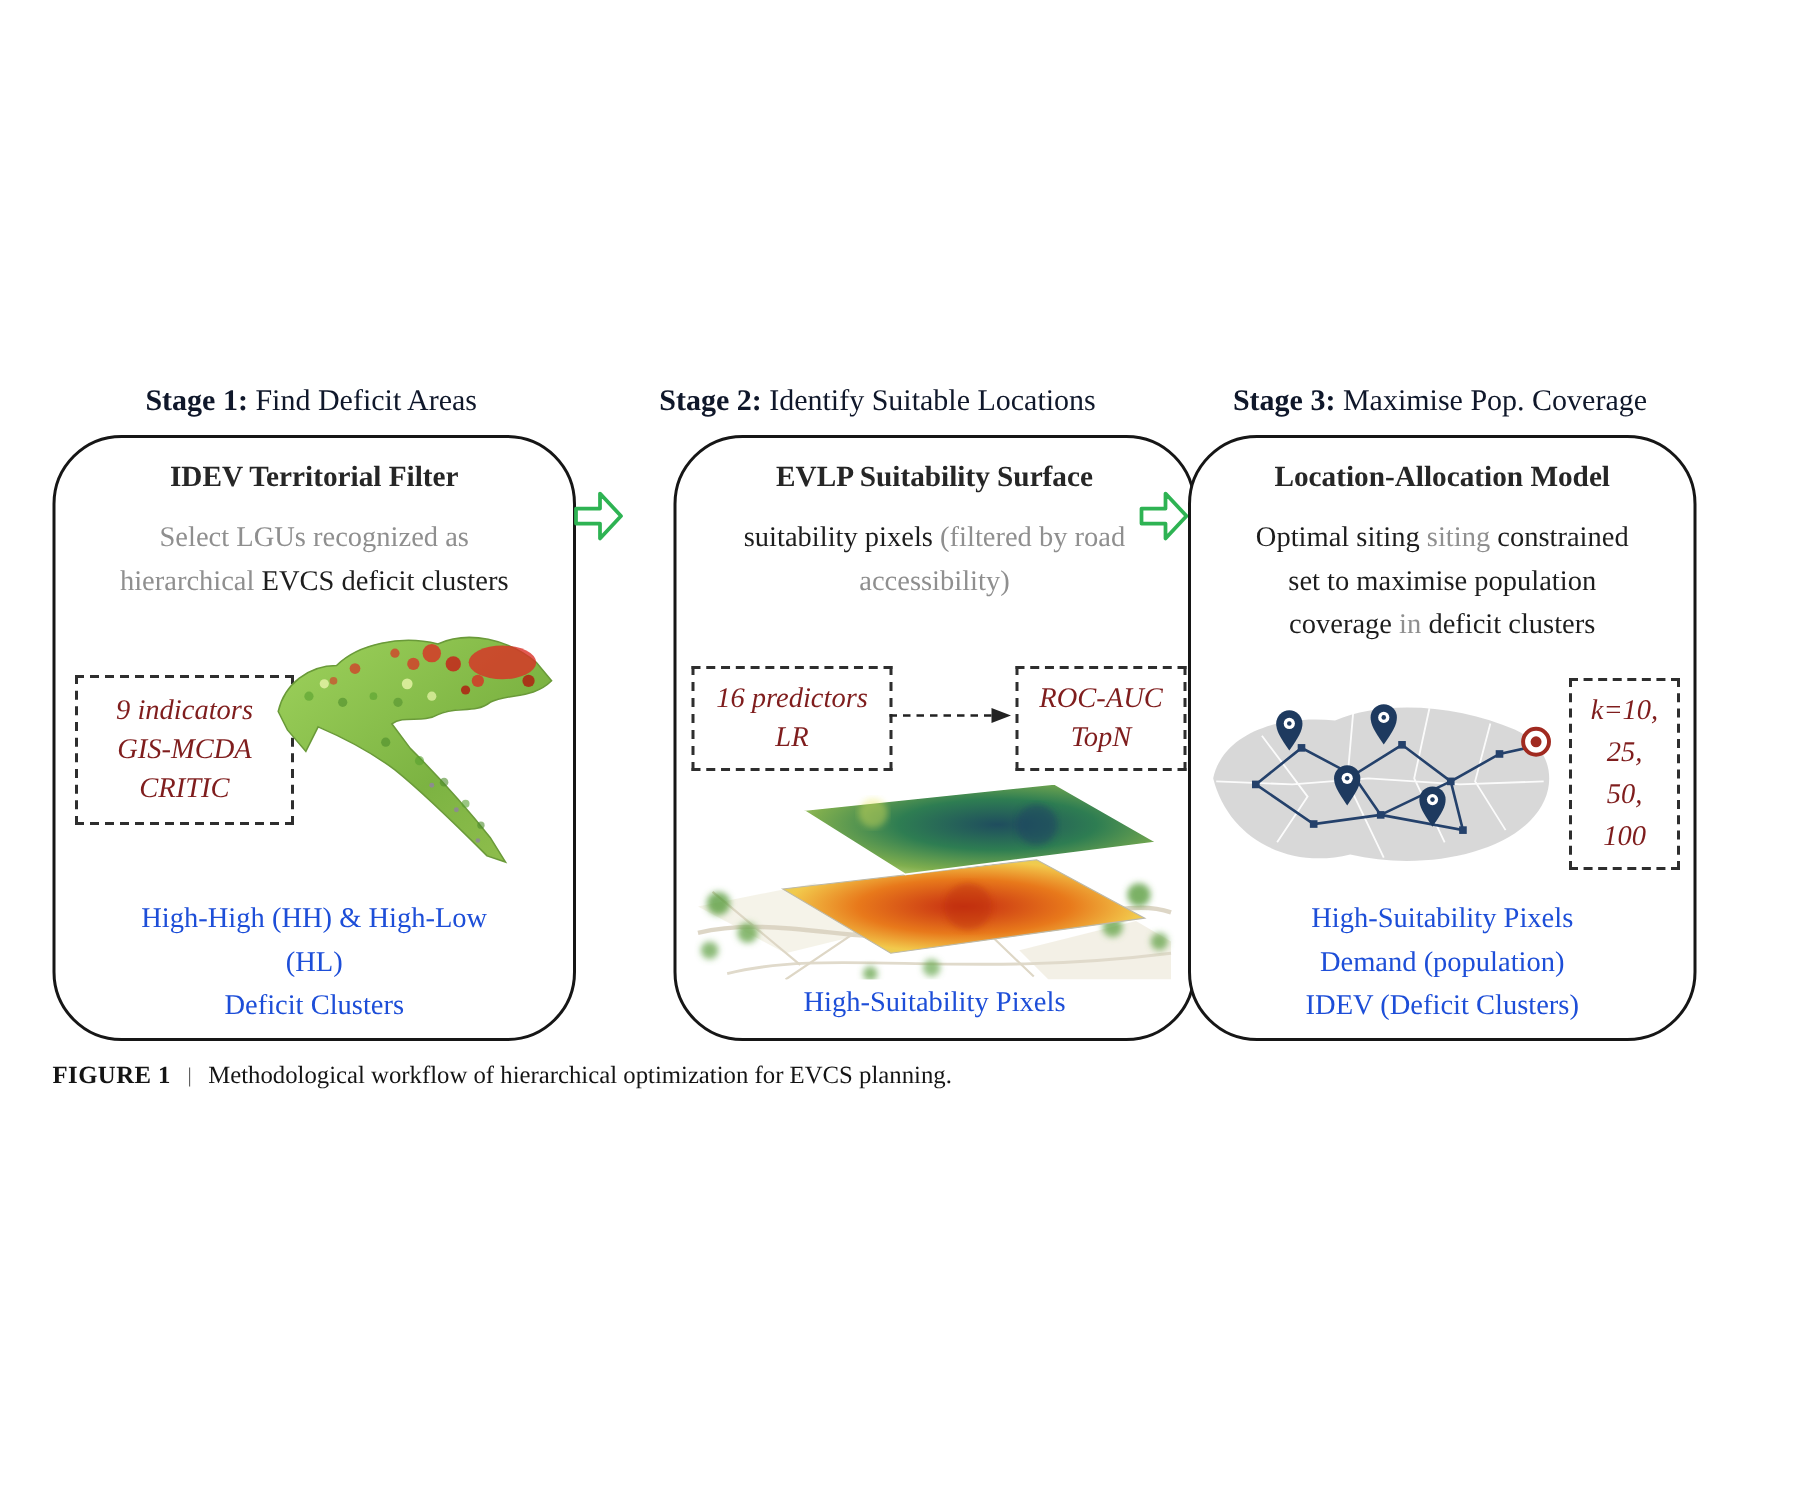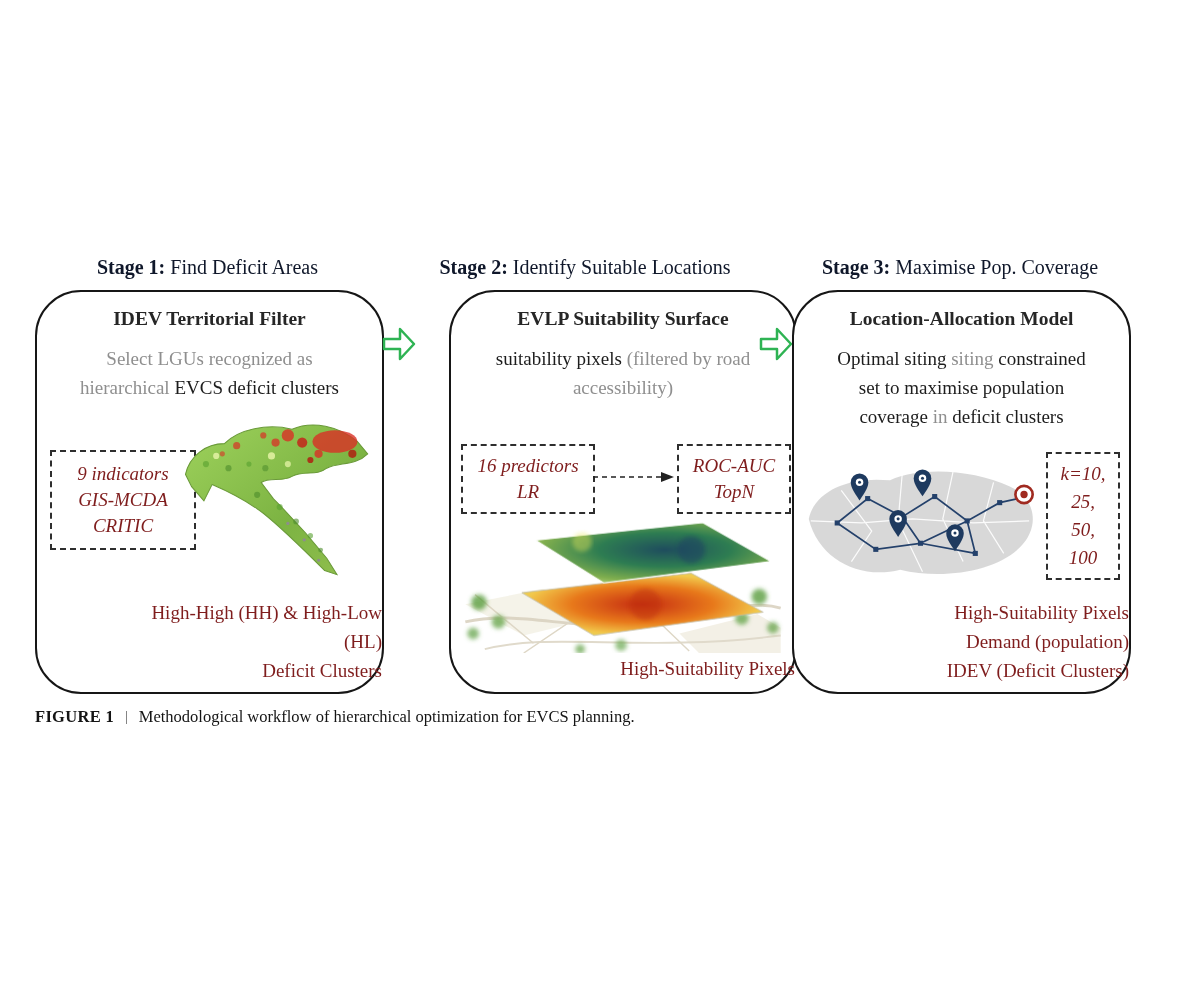--- a/index.html
+++ b/index.html
@@ -7,21 +7,21 @@
         font-family:"Liberation Serif",serif;color:#1d1d1d;}
   .stage-label{position:absolute;top:256px;text-align:center;font-size:20px;color:#0f172a;white-space:nowrap;}
   .stage-label b{font-weight:700;}
   .panel{position:absolute;top:290px;height:400px;border:2.5px solid #161616;border-radius:46px;background:#fff;}
   .panel-title{position:absolute;top:16px;left:0;width:100%;text-align:center;font-weight:700;font-size:19.5px;color:#262626;}
   .desc{position:absolute;top:52px;left:0;width:100%;text-align:center;font-size:19px;line-height:29px;}
   .gray{color:#8f8f8f;}
   .dark{color:#1d1d1d;}
   .dashed-box{position:absolute;border:2px dashed #2e2e2e;text-align:center;font-style:italic;
               font-size:19px;line-height:26px;color:#7f1d1d;background:#fff;}
-  .footer{position:absolute;left:0;width:100%;text-align:right;color:#7f1d1d;font-size:19px;line-height:29px;}
+  .footer{position:absolute;left:0;width:100%;text-align:center;color:#1d4ed8;font-size:19px;line-height:29px;}
   .img{position:absolute;}
   .flow-arrow{position:absolute;top:324px;width:36px;height:40px;}
   .caption{position:absolute;left:35px;top:707px;display:flex;align-items:baseline;font-size:16.5px;color:#141414;}
   .caption .tag{font-weight:700;letter-spacing:.3px;}
   .caption .sep{margin:0 11px;color:#555;font-size:14px;position:relative;top:-1px;}
   .boxline{white-space:nowrap;}
 </style>
 </head>
 <body>
 

